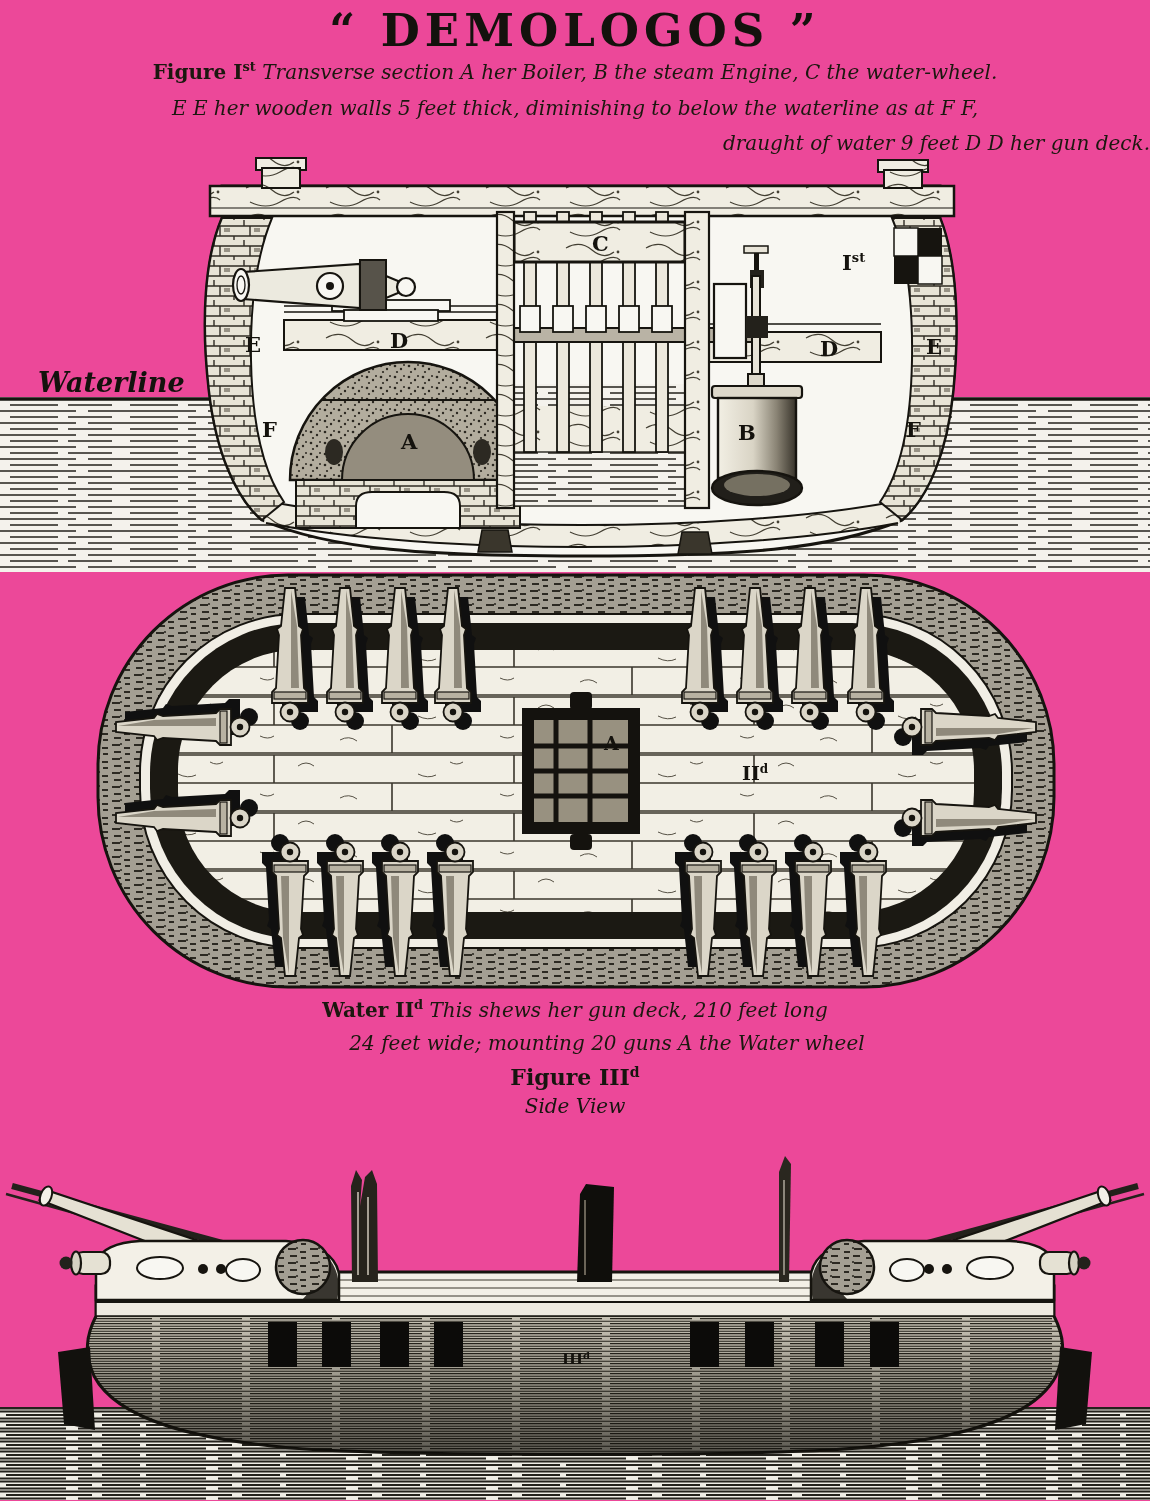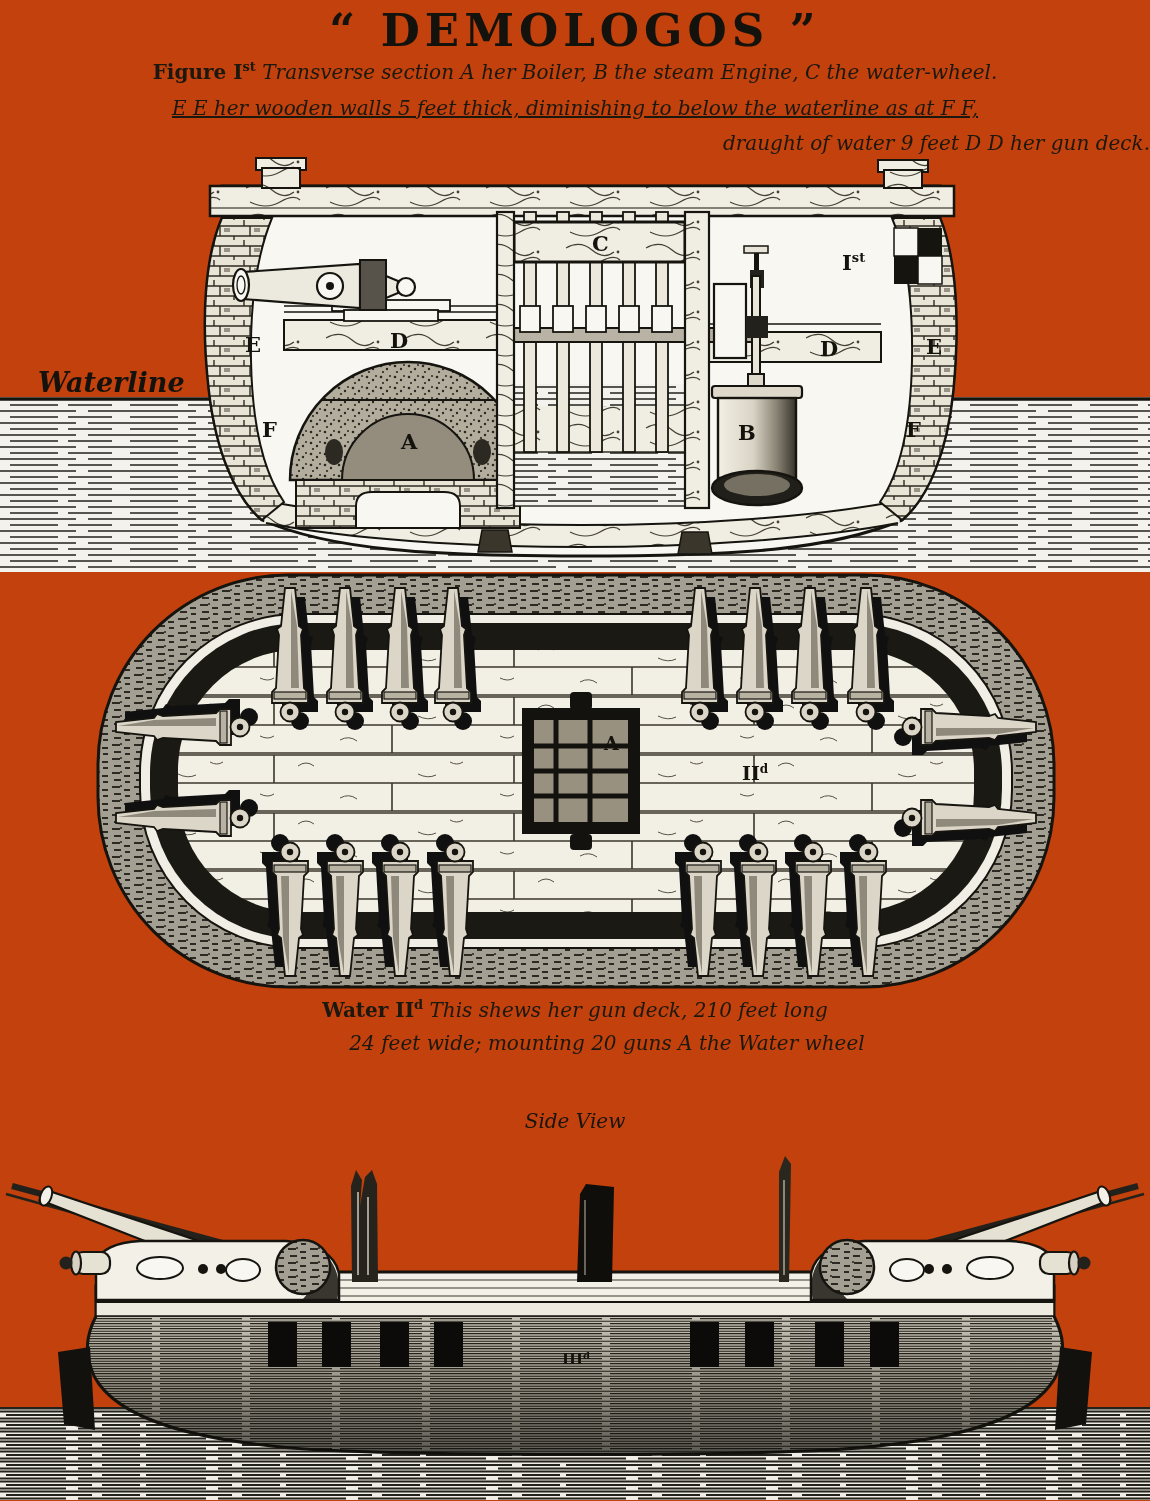--- a/index.html
+++ b/index.html
@@ -1,37 +1,37 @@
 <!DOCTYPE html>
 <html><head>
 <meta charset="utf-8">
 <style>
   html,body{margin:0;padding:0;}
   .page{
     position:relative; width:1150px; height:1501px;
-    background:#c2410c; overflow:hidden;
+    background:#ec4899; overflow:hidden;
     font-family:"DejaVu Serif", serif; color:#17150f;
   }
   .abs{position:absolute; left:0; width:100%; text-align:center; margin:0;}
   .title{
     top:4px; font-size:45px; font-weight:bold; letter-spacing:5px;
     color:#14120d;
   }
   .cap{font-size:20px; color:#1b180f;}
   .cap .figref{font-style:normal; font-weight:bold;}
   .cap .script{font-style:italic;}
   .cap sup{font-size:13px; font-weight:bold;}
   .c1{top:59px;}
-  .c2{top:96px; font-style:italic;text-decoration:underline;}
+  .c2{top:96px; font-style:italic;}
   .c3{top:131px; font-style:italic;text-align:right;}
   .c4{top:997px;}
   .c5{top:1031px; font-style:italic;margin-left:32px;}
   .h3a{top:1064px; font-size:22px; font-weight:bold;}
   .h3a sup{font-size:14px;}
-  .h3b{top:1094px; font-size:20px; font-style:italic;margin-top:15px;}
+  .h3b{top:1094px; font-size:20px; font-style:italic;}
   svg.fig{position:absolute; left:0;}
   text{font-family:"DejaVu Serif", serif;}
   .lbl{font-weight:bold; fill:#14120d;}
 </style>
 </head>
 <body>
 
 <div class="page">
 
   <svg width="0" height="0" style="position:absolute;overflow:hidden" aria-hidden="true">
@@ -258,20 +258,21 @@
       <path d="M534,746 H628 M534,771 H628 M534,796 H628" stroke="#14120e" stroke-width="5"></path>
     </g>
     <g class="lbl">
       <text x="604" y="750" font-size="19">A</text>
       <text x="742" y="780" font-size="19"><tspan>II</tspan><tspan dy="-7" font-size="12">d</tspan></text>
     </g>
   </svg>
 
   <p class="abs cap c4"><span class="figref">Water II</span><sup>d</sup><span class="script"> This shews her gun deck, 210 feet long</span></p>
   <p class="abs cap c5">24 feet wide; mounting 20 guns A the Water wheel</p>
+  <p class="abs h3a"><span>Figure III</span><sup>d</sup></p>
   <p class="abs h3b">Side View</p>
 
   <svg class="fig" style="top:1128px" width="1150" height="373" viewBox="0 1128 1150 373">
     <defs>
       <g id="endworks">
         <path d="M 12,1186 L 226,1244" stroke="#23211b" stroke-width="6"></path>
         <path d="M 6,1194 L 150,1234" stroke="#23211b" stroke-width="2.5"></path>
         <path d="M 40,1200 L 52,1192 L 232,1252 L 224,1272 Z" fill="#e5e1d3" stroke="#16140f" stroke-width="2.2"></path>
         <ellipse cx="46" cy="1196" rx="5.5" ry="10" transform="rotate(20 46 1196)" fill="#f3f0e7" stroke="#16140f" stroke-width="2"></ellipse>
         <path d="M 96,1300 L 96,1262 C 100,1250 116,1242 140,1241 L 286,1241 C 318,1243 336,1256 339,1274 L 339,1300 Z" fill="#f3f0e7" stroke="#16140f" stroke-width="2.5"></path>

